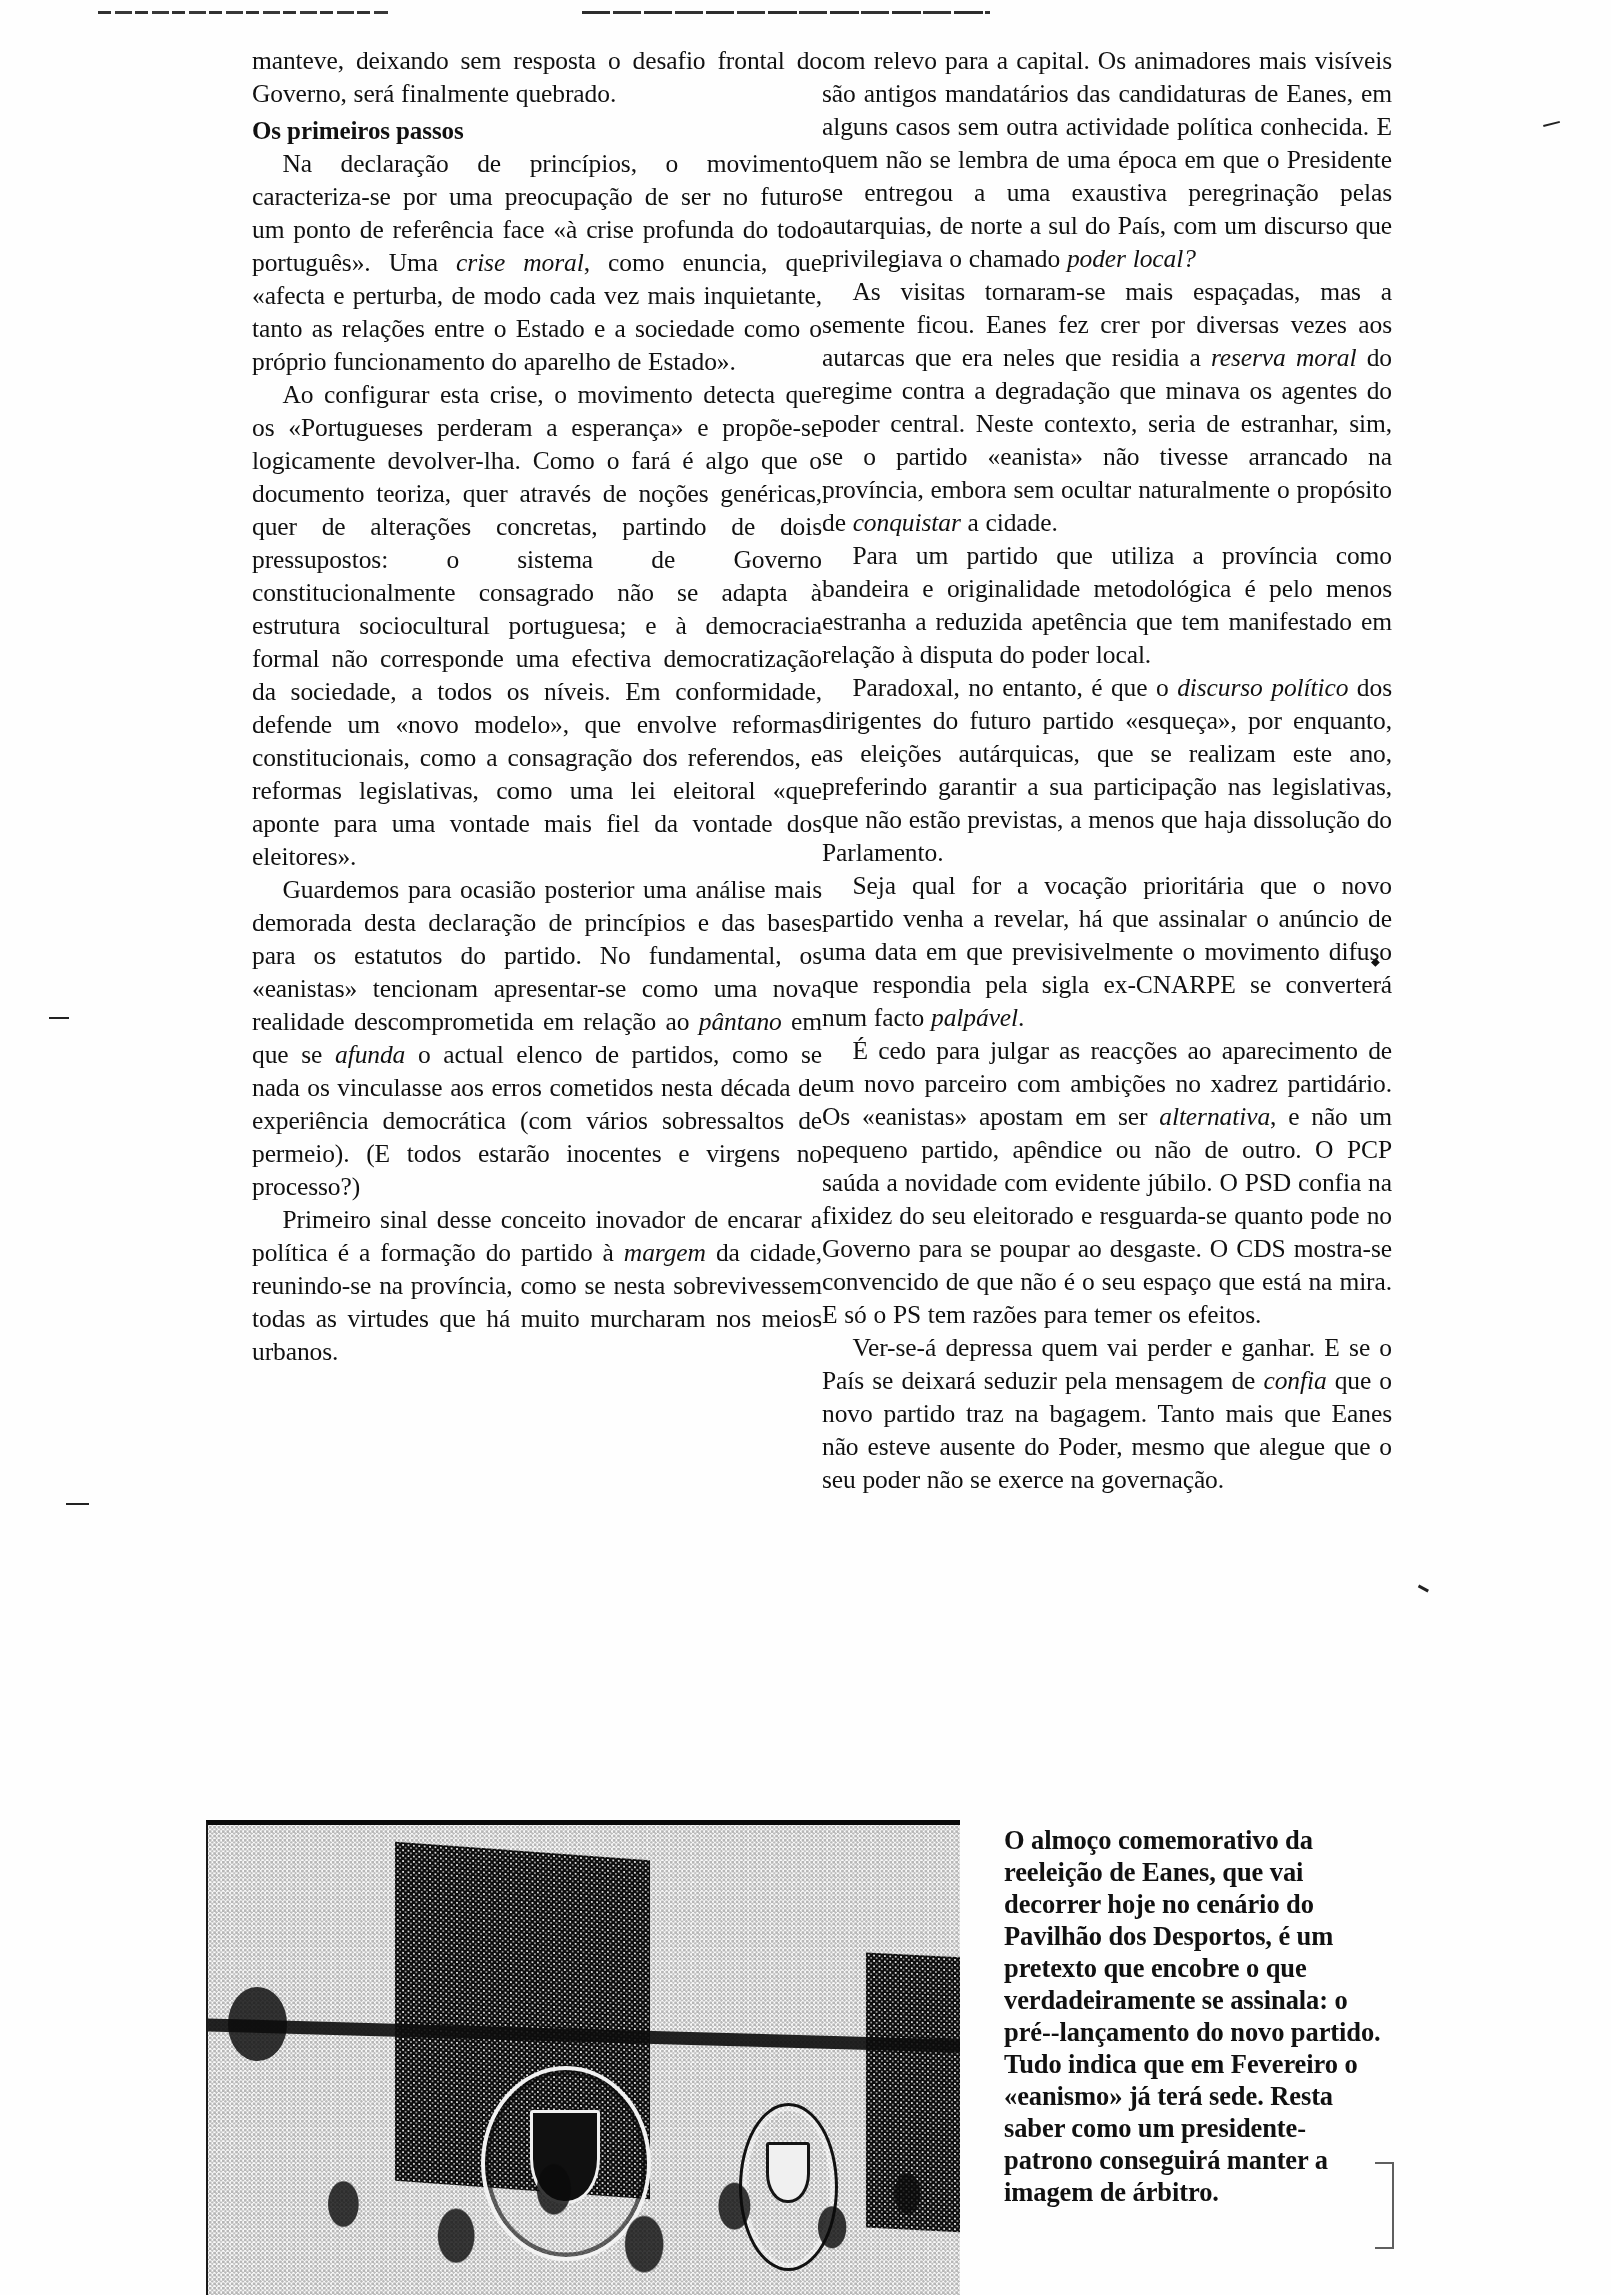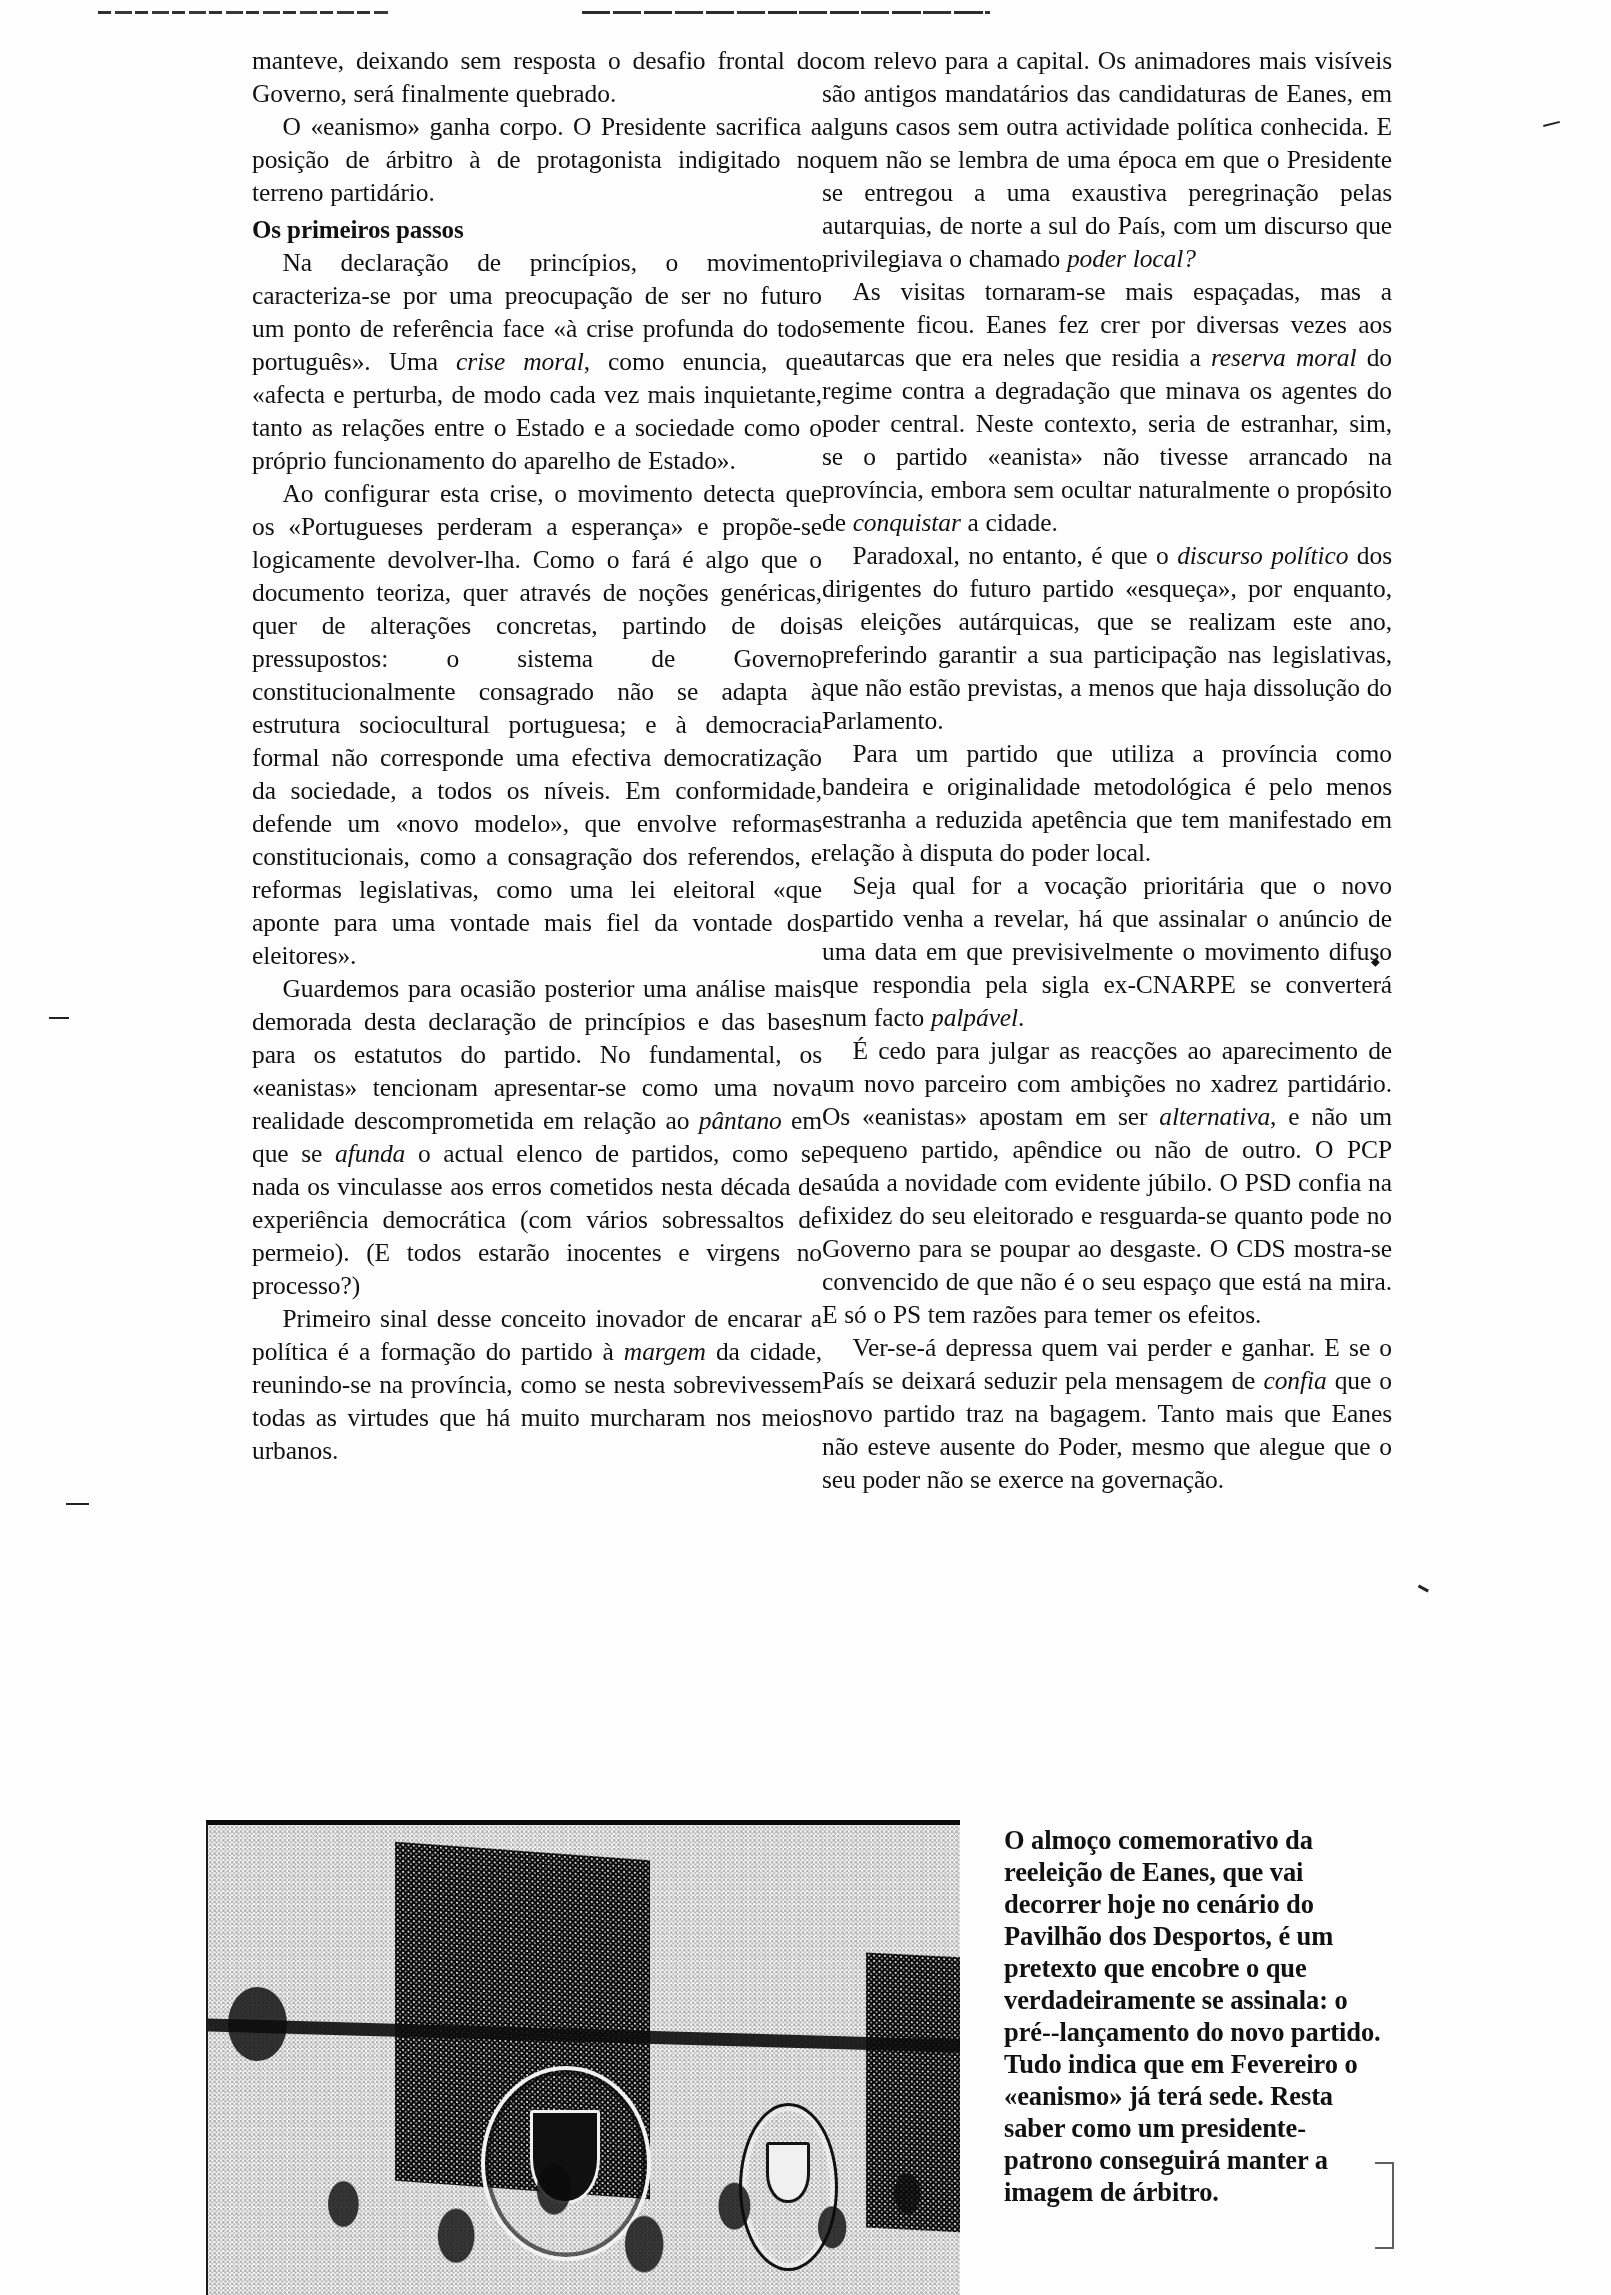--- a/index.html
+++ b/index.html
@@ -208,43 +208,42 @@
   <div class="speck" id="speck-2"></div>
   <div class="speck" id="speck-3"></div>
   <div class="speck" id="speck-4"></div>
   <div class="speck" id="speck-5"></div>
   <div id="bracket"></div>
 
   <div class="column" id="col-left">
 
     <p class="noindent">manteve, deixando sem resposta o desafio frontal do Governo, será finalmente quebrado.</p>
 
-    <p>O «eanismo» ganha corpo. O Presidente sacrifica a posição de árbitro à de protagonista indigitado no terreno partidário.</p>
 
     <h2>Os primeiros passos</h2>
 
 
     <p><span>Na declaração de princípios, o movimento caracteriza-se por uma preocupação de ser no futuro um ponto de referência face «à crise profunda do todo português». Uma </span><i>crise moral</i><span>, como enuncia, que «afecta e perturba, de modo cada vez mais inquietante, tanto as relações entre o Estado e a sociedade como o próprio funcionamento do aparelho de Estado».</span></p>
 
     <p>Ao configurar esta crise, o movimento detecta que os «Portugueses perderam a esperança» e propõe-se logicamente devolver-lha. Como o fará é algo que o documento teoriza, quer através de noções genéricas, quer de alterações concretas, partindo de dois pressupostos: o sistema de Governo constitucionalmente consagrado não se adapta à estrutura sociocultural portuguesa; e à democracia formal não corresponde uma efectiva democratização da sociedade, a todos os níveis. Em conformidade, defende um «novo modelo», que envolve reformas constitucionais, como a consagração dos referendos, e reformas legislativas, como uma lei eleitoral «que aponte para uma vontade mais fiel da vontade dos eleitores».</p>
 
     <p><span>Guardemos para ocasião posterior uma análise mais demorada desta declaração de princípios e das bases para os estatutos do partido. No fundamental, os «eanistas» tencionam apresentar-se como uma nova realidade descomprometida em relação ao </span><i>pântano</i><span> em que se </span><i>afunda</i><span> o actual elenco de partidos, como se nada os vinculasse aos erros cometidos nesta década de experiência democrática (com vários sobressaltos de permeio). (E todos estarão inocentes e virgens no processo?)</span></p>
 
     <p><span>Primeiro sinal desse conceito inovador de encarar a política é a formação do partido à </span><i>margem</i><span> da cidade, reunindo-se na província, como se nesta sobrevivessem todas as virtudes que há muito murcharam nos meios urbanos.</span></p>
   </div>
 
   <div class="column" id="col-right">
 
     <p class="noindent"><span>com relevo para a capital. Os animadores mais visíveis são antigos mandatários das candidaturas de Eanes, em alguns casos sem outra actividade política conhecida. E quem não se lembra de uma época em que o Presidente se entregou a uma exaustiva peregrinação pelas autarquias, de norte a sul do País, com um discurso que privilegiava o chamado </span><i>poder local?</i><span></span></p>
 
     <p><span>As visitas tornaram-se mais espaçadas, mas a semente ficou. Eanes fez crer por diversas vezes aos autarcas que era neles que residia a </span><i>reserva moral</i><span> do regime contra a degradação que minava os agentes do poder central. Neste contexto, seria de estranhar, sim, se o partido «eanista» não tivesse arrancado na província, embora sem ocultar naturalmente o propósito de </span><i>conquistar</i><span> a cidade.</span></p>
 
+    <p>Para um partido que utiliza a província como bandeira e originalidade metodológica é pelo menos estranha a reduzida apetência que tem manifestado em relação à disputa do poder local.</p>
+
     <p><span>Paradoxal, no entanto, é que o </span><i>discurso político</i><span> dos dirigentes do futuro partido «esqueça», por enquanto, as eleições autárquicas, que se realizam este ano, preferindo garantir a sua participação nas legislativas, que não estão previstas, a menos que haja dissolução do Parlamento.</span></p>
-
-    <p>Para um partido que utiliza a província como bandeira e originalidade metodológica é pelo menos estranha a reduzida apetência que tem manifestado em relação à disputa do poder local.</p>
 
     <p><span>Seja qual for a vocação prioritária que o novo partido venha a revelar, há que assinalar o anúncio de uma data em que previsivelmente o movimento difuso que respondia pela sigla ex-CNARPE se converterá num facto </span><i>palpável</i><span>.</span></p>
 
     <p><span>É cedo para julgar as reacções ao aparecimento de um novo parceiro com ambições no xadrez partidário. Os «eanistas» apostam em ser </span><i>alternativa</i><span>, e não um pequeno partido, apêndice ou não de outro. O PCP saúda a novidade com evidente júbilo. O PSD confia na fixidez do seu eleitorado e resguarda-se quanto pode no Governo para se poupar ao desgaste. O CDS mostra-se convencido de que não é o seu espaço que está na mira. E só o PS tem razões para temer os efeitos.</span></p>
 
     <p><span>Ver-se-á depressa quem vai perder e ganhar. E se o País se deixará seduzir pela mensagem de </span><i>confia</i><span> que o novo partido traz na bagagem. Tanto mais que Eanes não esteve ausente do Poder, mesmo que alegue que o seu poder não se exerce na governação.</span></p>
   </div>
 
   <div id="photo-wrap">
     <div id="photo"></div>

